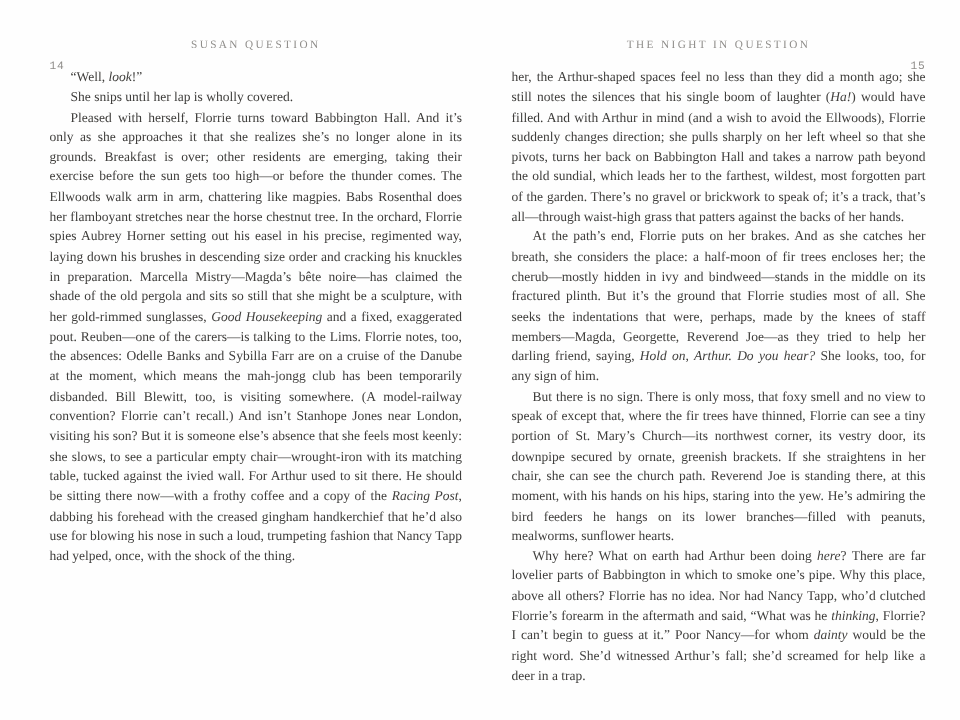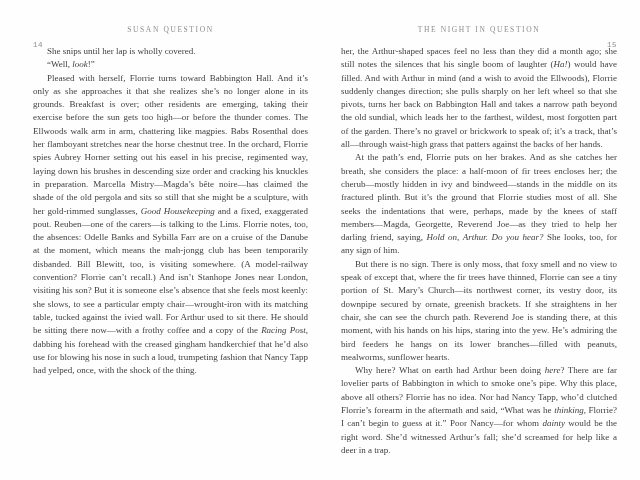--- a/index.html
+++ b/index.html
@@ -68,22 +68,22 @@
 <body>
 
 <div class="spread">
 
   <div class="page left">
     <div class="page-header">
       <span class="folio left-folio">14</span>
       <span class="running-head">SUSAN QUESTION</span>
     </div>
     <div class="page-body">
+        <p class="indent">“Well, <i>look</i>!”</p>
         <p class="indent">She snips until her lap is wholly covered.</p>
-        <p class="indent">“Well, <i>look</i>!”</p>
         <p class="indent">Pleased with herself, Florrie turns toward Babbington Hall. And it’s only as she approaches it that she realizes she’s no longer alone in its grounds. Breakfast is over; other residents are emerging, taking their exercise before the sun gets too high—or before the thunder comes. The Ellwoods walk arm in arm, chattering like magpies. Babs Rosenthal does her flamboyant stretches near the horse chestnut tree. In the orchard, Florrie spies Aubrey Horner setting out his easel in his precise, regimented way, laying down his brushes in descending size order and cracking his knuckles in preparation. Marcella Mistry—Magda’s bête noire—has claimed the shade of the old pergola and sits so still that she might be a sculpture, with her gold-rimmed sunglasses, <i>Good Housekeeping</i> and a fixed, exaggerated pout. Reuben—one of the carers—is talking to the Lims. Florrie notes, too, the absences: Odelle Banks and Sybilla Farr are on a cruise of the Danube at the moment, which means the mah-jongg club has been temporarily disbanded. Bill Blewitt, too, is visiting somewhere. (A model-railway convention? Florrie can’t recall.) And isn’t Stanhope Jones near London, visiting his son? But it is someone else’s absence that she feels most keenly: she slows, to see a particular empty chair—wrought-iron with its matching table, tucked against the ivied wall. For Arthur used to sit there. He should be sitting there now—with a frothy coffee and a copy of the <i>Racing Post</i>, dabbing his forehead with the creased gingham handkerchief that he’d also use for blowing his nose in such a loud, trumpeting fashion that Nancy Tapp had yelped, once, with the shock of the thing.</p>
       </div>
   </div>
 
   <div class="page right">
     <div class="page-header">
       <span class="running-head">THE NIGHT IN QUESTION</span>
       <span class="folio right-folio">15</span>
     </div>
     <div class="page-body">

